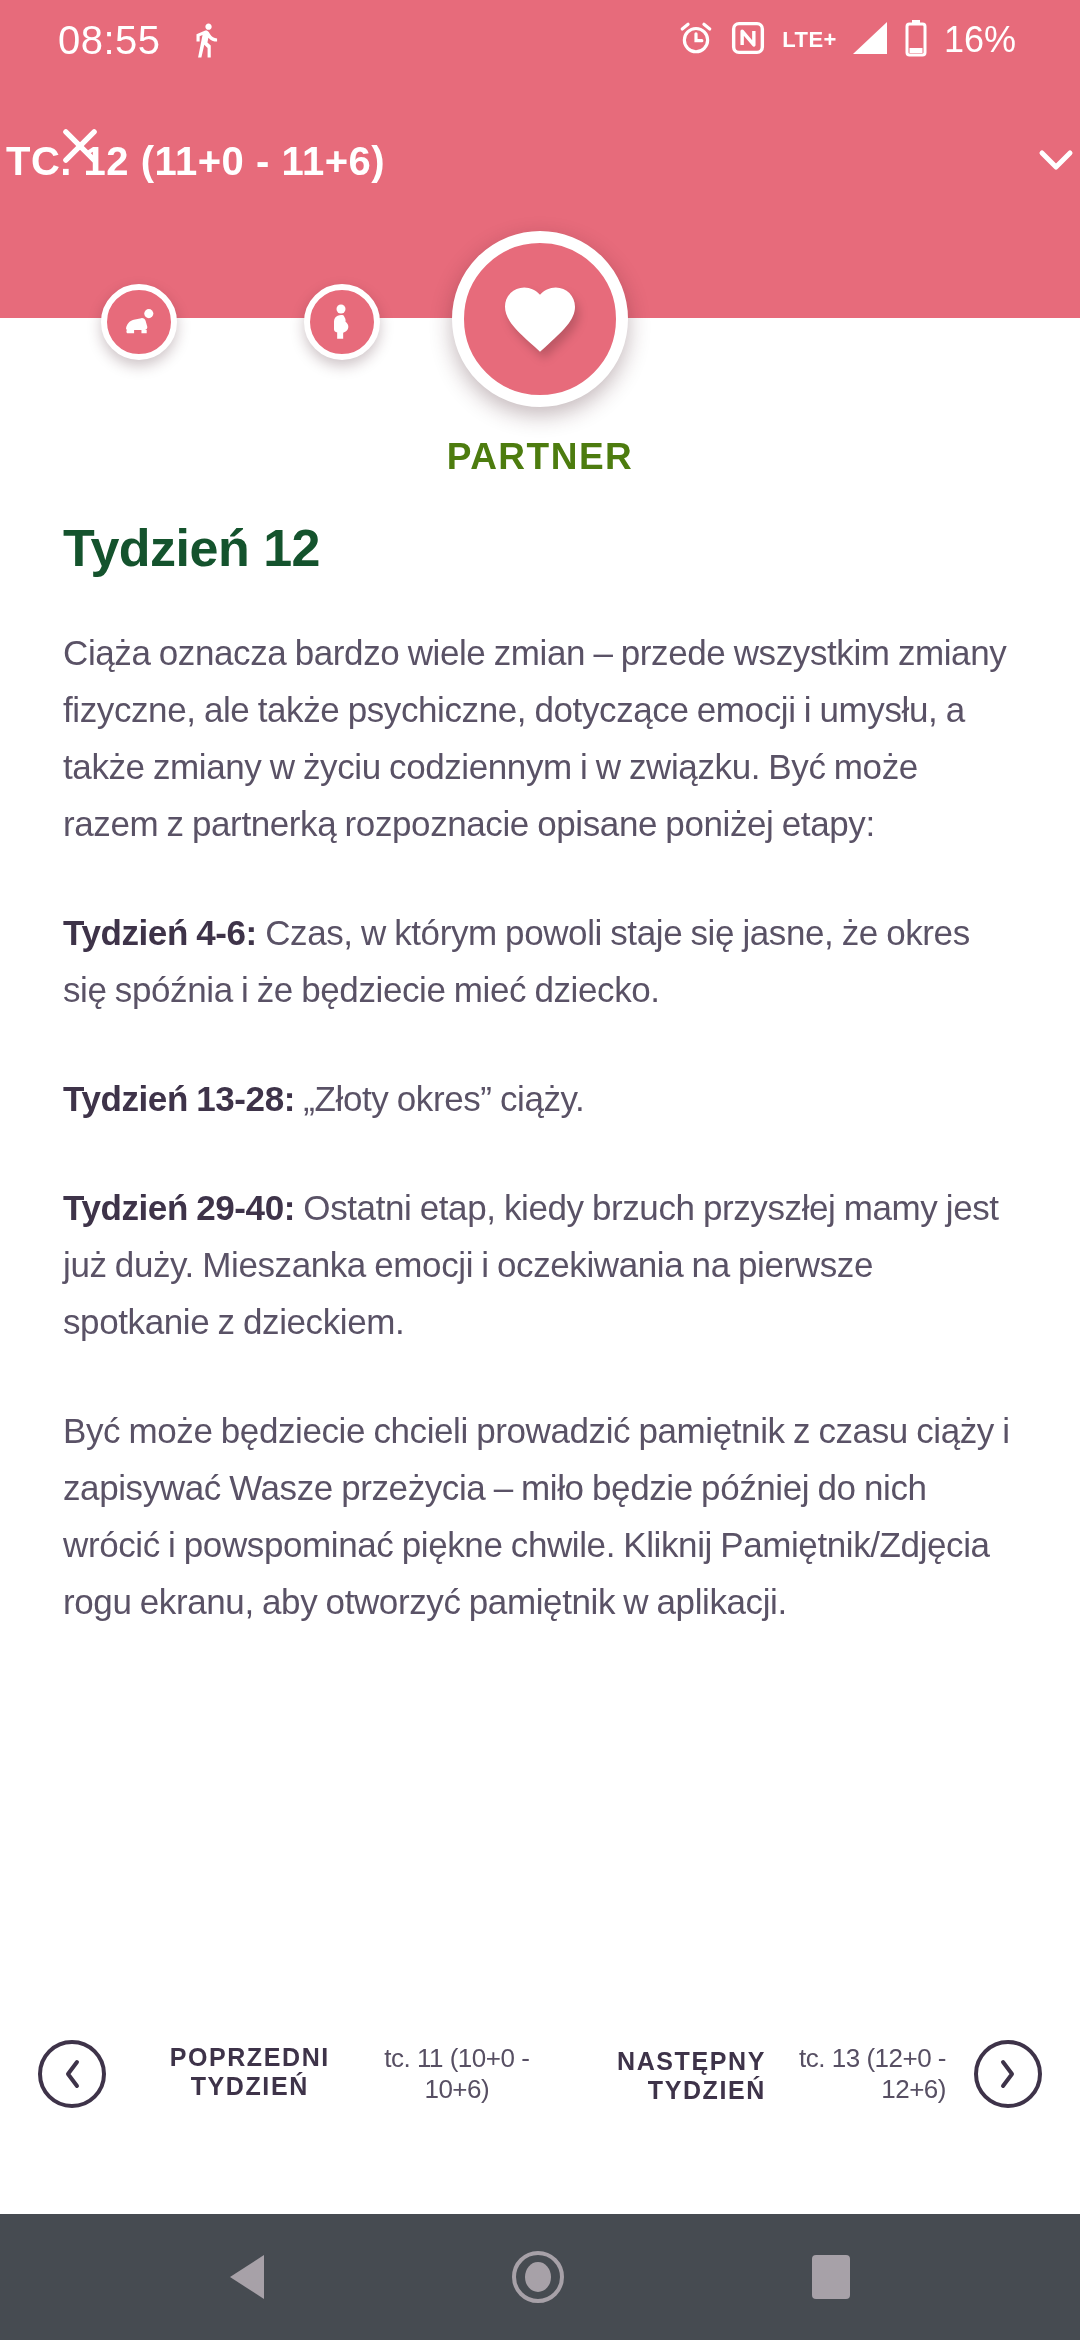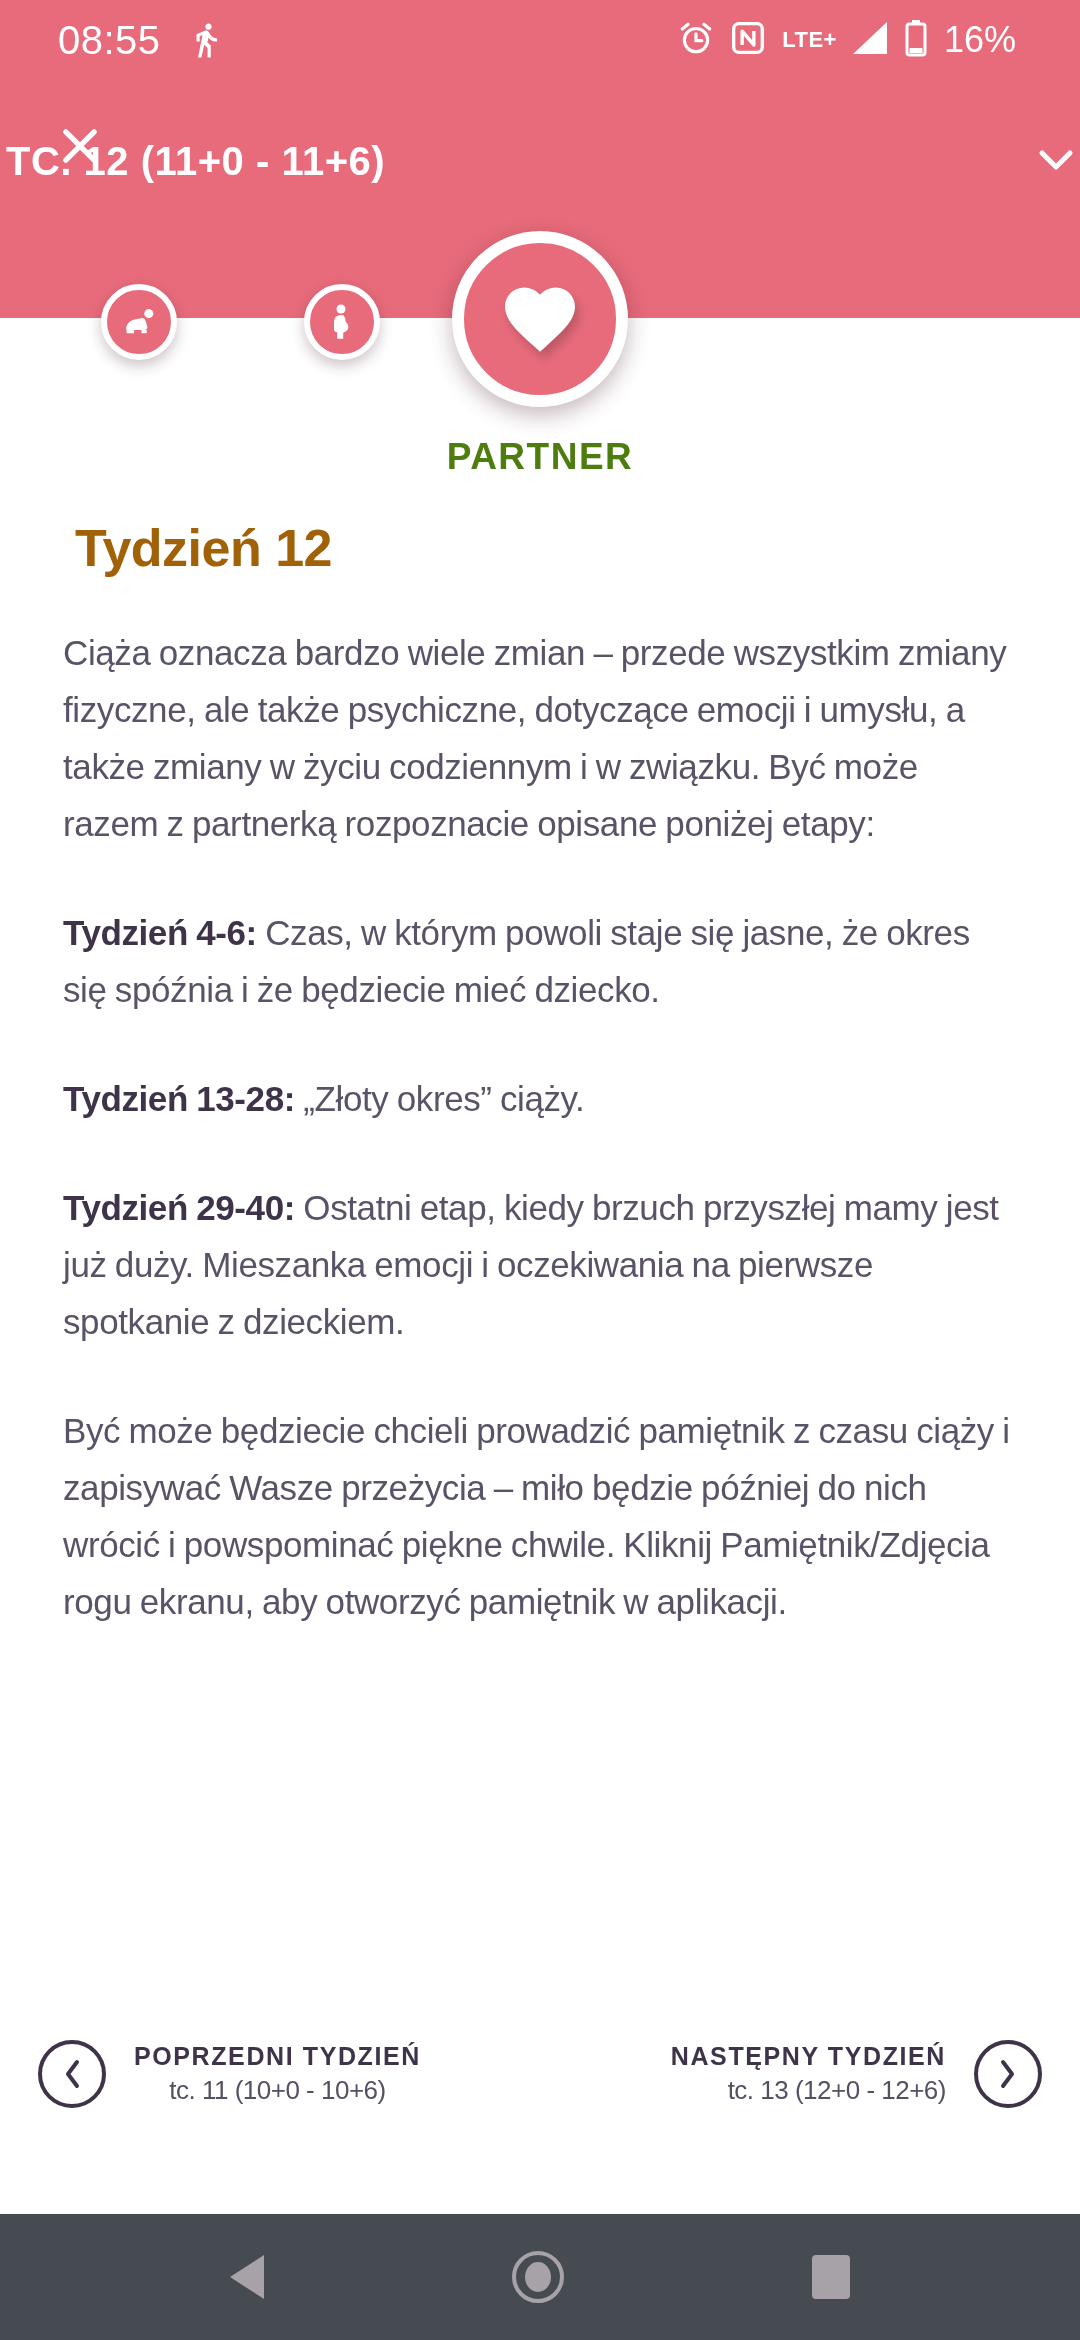--- a/index.html
+++ b/index.html
@@ -25,30 +25,30 @@
     box-shadow:0 6px 14px rgba(60,20,30,.25);border:6px solid #ffffff;box-sizing:border-box;padding:0;cursor:pointer;}
   .tab-small{width:76px;height:76px;}
   .tab-baby{left:101px;top:284px;}
   .tab-pregnant{left:304px;top:284px;}
   .tab-big{left:452px;top:231px;width:176px;height:176px;border-width:12px;box-shadow:0 8px 22px rgba(60,20,30,.3);}
   .heart-shadow{filter:drop-shadow(4px 7px 5px rgba(0,0,0,.18));}
   .partner-label{position:absolute;top:436px;left:0;width:1080px;text-align:center;
     font-size:37px;font-weight:700;letter-spacing:1.5px;color:#4d7c0f;}
   
   .content{position:absolute;top:518px;left:63px;width:956px;}
-  .content h1{margin:0 0 46px 12px;font-size:52px;font-weight:700;letter-spacing:-.5px;color:#a16207;}
+  .content h1{margin:0 0 46px 0;font-size:52px;font-weight:700;letter-spacing:-.5px;color:#14532d;}
   .content p{margin:0 0 52px 0;font-size:35px;line-height:57px;font-weight:400;color:#5a5266;
     letter-spacing:-.4px;word-spacing:-1px;}
   .content p b{font-weight:700;color:#3e3349;}
   
   .pager{position:absolute;top:2040px;left:38px;width:1004px;display:flex;justify-content:space-between;align-items:center;}
   .pager-side{display:flex;align-items:center;gap:28px;background:none;border:none;padding:0;cursor:pointer;font-family:inherit;}
   .pager-circle{width:68px;height:68px;border-radius:50%;border:4px solid #3e3349;box-sizing:border-box;
     display:flex;align-items:center;justify-content:center;flex:none;}
-  .pager-text{display:flex;flex-direction:column;gap:4px;}
+  .pager-text{display:flex;flex-direction:row;gap:4px;}
   .pager-text.right{text-align:right;align-items:flex-end;}
   .pager-label{font-size:25px;font-weight:700;letter-spacing:1.6px;color:#3e3349;}
   .pager-week{font-size:26px;font-weight:400;letter-spacing:-.5px;color:#574f63;}
   
   .navbar{position:absolute;left:0;bottom:0;width:1080px;height:126px;background:#464b51;
     display:flex;align-items:center;justify-content:center;gap:248px;}
   .nav-btn{background:none;border:none;padding:0;cursor:pointer;display:flex;align-items:center;justify-content:center;}
   .nav-back{width:0;height:0;border-top:22px solid transparent;border-bottom:22px solid transparent;border-right:34px solid #a7a1a8;}
   .nav-home{width:52px;height:52px;border:4px solid #a7a1a8;border-radius:50%;box-sizing:border-box;display:flex;align-items:center;justify-content:center;}
   .nav-home-dot{width:26px;height:30px;border-radius:50%;background:#a7a1a8;}

